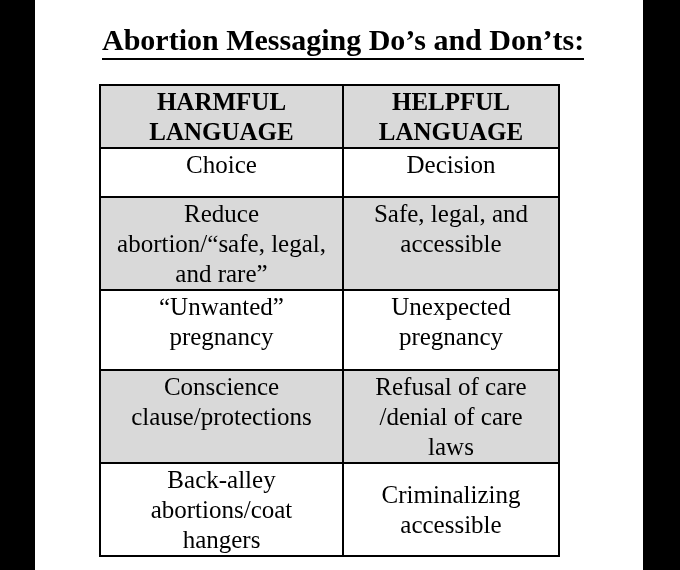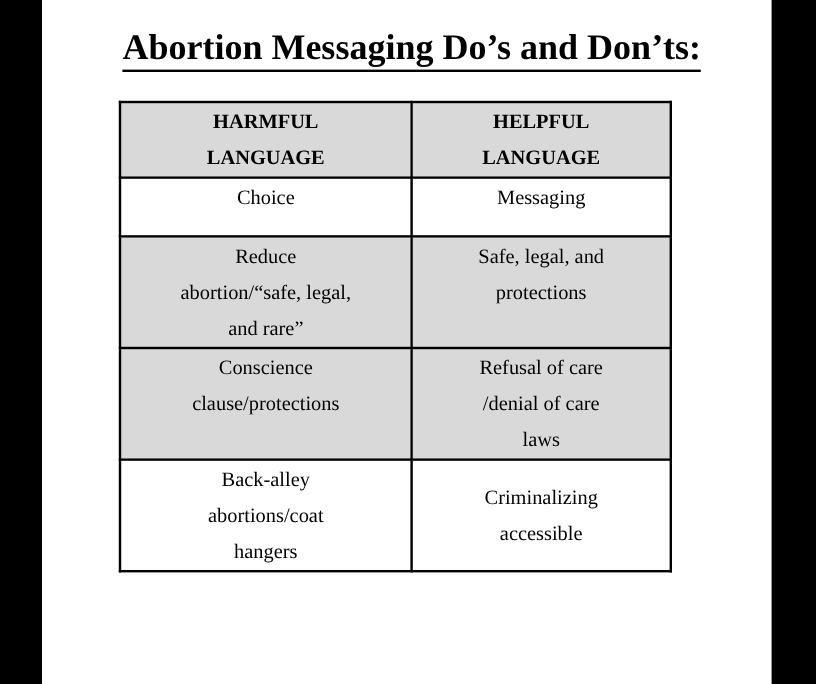--- a/index.html
+++ b/index.html
@@ -51,21 +51,21 @@
     width: 459px;
     border-collapse: collapse;
     table-layout: fixed;
   }
   table.messaging th,
   table.messaging td {
     border: 2px solid var(--border);
     padding: 1px 4px 0 4px;
     text-align: center;
     vertical-align: top;
-    font-size: 17px;
+    font-size: 25px;
     line-height: 30px;
     white-space: pre-line;
     overflow: hidden;
   }
   table.messaging th { font-weight: bold; }
   .col-harmful { width: 243px; }
   .col-helpful { width: 216px; }
 
   tr.tr-header  { height: 62px; }
   tr.tr-row-0   { height: 49px; }
@@ -95,28 +95,34 @@
       <tr class="tr-header">
         <th class="shaded">HARMFUL
 LANGUAGE</th>
         <th class="shaded">HELPFUL
 LANGUAGE</th>
       </tr>
     </thead>
     <tbody>
       <tr class="tr-row-0">
         <td>Choice</td>
-        <td>Messaging</td>
+        <td>Decision</td>
       </tr>
       <tr class="tr-row-1">
         <td class="shaded">Reduce
 abortion/“safe, legal,
 and rare”</td>
         <td class="shaded">Safe, legal, and
-protections</td>
+accessible</td>
+      </tr>
+      <tr class="tr-row-2">
+        <td>“Unwanted”
+pregnancy</td>
+        <td>Unexpected
+pregnancy</td>
       </tr>
       <tr class="tr-row-3">
         <td class="shaded">Conscience
 clause/protections</td>
         <td class="shaded">Refusal of care
 /denial of care
 laws</td>
       </tr>
       <tr class="tr-row-4">
         <td>Back-alley

